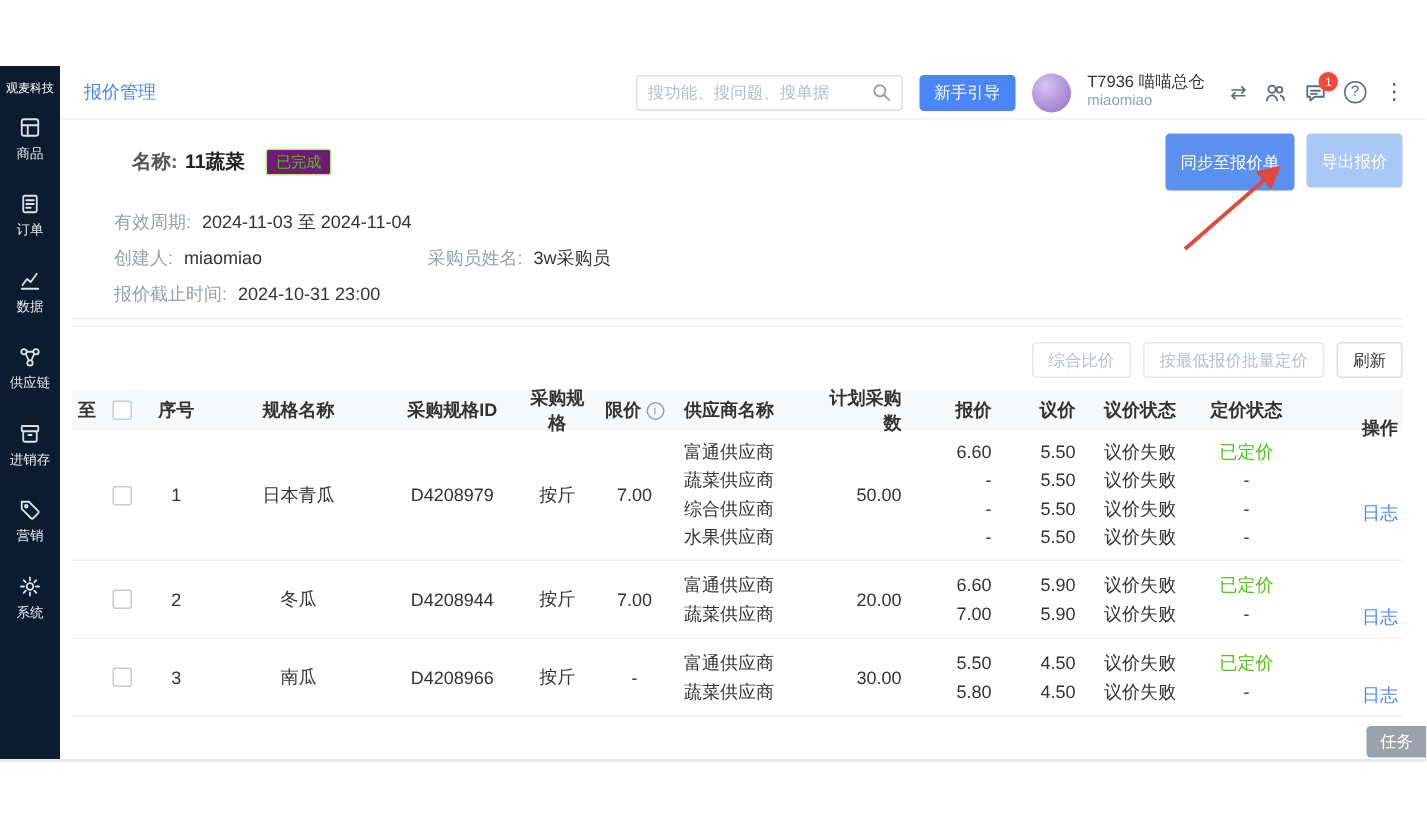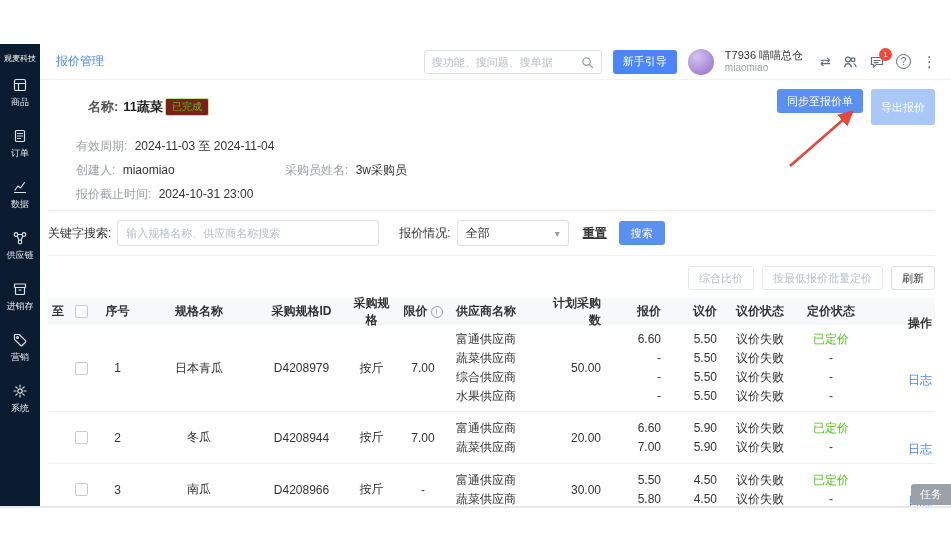--- a/index.html
+++ b/index.html
@@ -33,23 +33,23 @@
   .tb-svg svg{width:16px;height:16px;display:block;}
   .chat-wrap{position:relative;cursor:pointer;}
   .badge{position:absolute;top:-6px;right:-7px;background:#f5483d;color:#fff;border-radius:8px;font-size:8px;min-width:13px;height:13px;line-height:13px;text-align:center;padding:0 2px;}
   .help-circle{width:15px;height:15px;border:1px solid #5f6b77;border-radius:50%;color:#5f6b77;font-size:10px;display:flex;align-items:center;justify-content:center;cursor:pointer;}
   
   .content{flex:1;padding:4px 16px 0 8px;overflow:hidden;}
   .indent{margin-left:28px;}
   .name-row{display:flex;align-items:center;margin:5px 0 13px;}
   .name-label{font-size:13px;color:#555;font-weight:700;margin-left:12px;}
   .name-value{font-size:13px;color:#222;font-weight:700;margin-left:5px;}
-  .badge-done{margin-left:2px;font-size:10px;color:#52c41a;border:1px solid #b7eb8f;background:#7f1d1d;border-radius:2px;padding:1px 6px;}
+  .badge-done{margin-left:14px;font-size:10px;color:#52c41a;border:1px solid #b7eb8f;background:#701a75;border-radius:2px;padding:1px 6px;}
   .name-actions{margin-left:auto;display:flex;gap:8px;}
-  .btn-sync{background:#5b8ff0;color:#fff;height:24px;}
+  .btn-sync{background:#5b8ff0;color:#fff;height:38px;}
   .btn-export{background:#a9c7f7;color:#fff;height:36px;}
   .info-row{position:relative;font-size:12px;margin-bottom:10px;height:14px;}
   .lab{color:#9aa0a6;}
   .val{color:#333;margin-left:4px;}
   .pair-abs-doc{position:absolute;left:454px;top:0;}
   .pair-abs-buyer{position:absolute;left:209px;top:0;}
   .divider{border:0;border-top:1px solid #efefef;margin:4px 0;}
   .filter-row{display:flex;align-items:center;margin:9px 0;font-size:12px;}
   .filter-label{color:#333;}
   .kw-input{width:262px;height:26px;border:1px solid #dcdfe6;border-radius:3px;margin-left:6px;padding:0 8px;font-size:11px;outline:0;font-family:inherit;color:#333;}
@@ -231,32 +231,20 @@
           </span>
         </div>
         <div class="info-row">
           <span class="lab">报价截止时间:</span>
           <span class="val">2024-10-31 23:00</span>
         </div>
       </section>
 
       <hr class="divider">
 
-      <section class="filter-row indent">
-        <span class="filter-label">关键字搜索:</span>
-        <input class="kw-input" placeholder="输入规格名称、供应商名称搜索" style="">
-        <span class="gap20"></span>
-        <span class="filter-label">报价情况:</span>
-        <div class="sel">
-          <span>全部</span>
-          <span class="caret">▾</span>
-        </div>
-        <span class="reset-link">重置</span>
-        <button class="btn btn-search">搜索</button>
-      </section>
 
       <hr class="divider">
 
       <div class="toolbar">
         <button class="btn-ghost-dis">综合比价</button>
         <button class="btn-ghost-dis">按最低报价批量定价</button>
         <button class="btn-ghost">刷新</button>
       </div>
 
       <div class="table">

